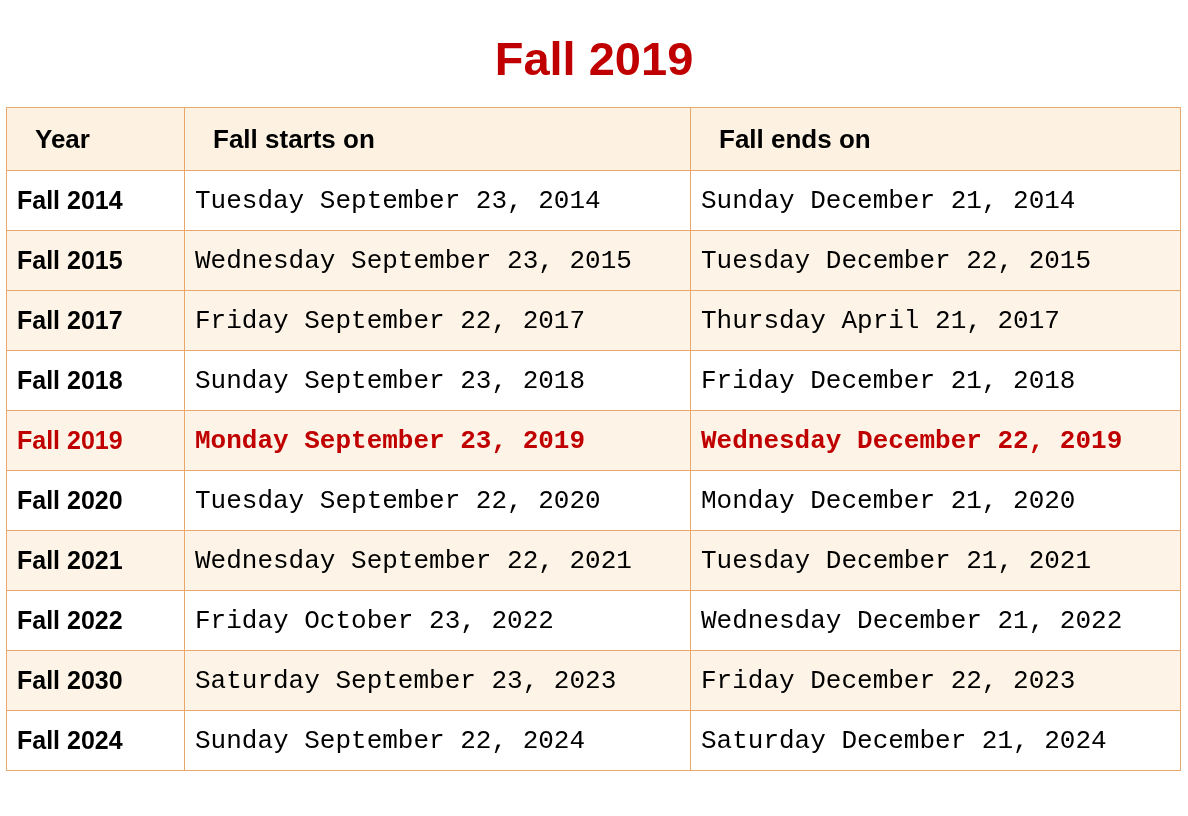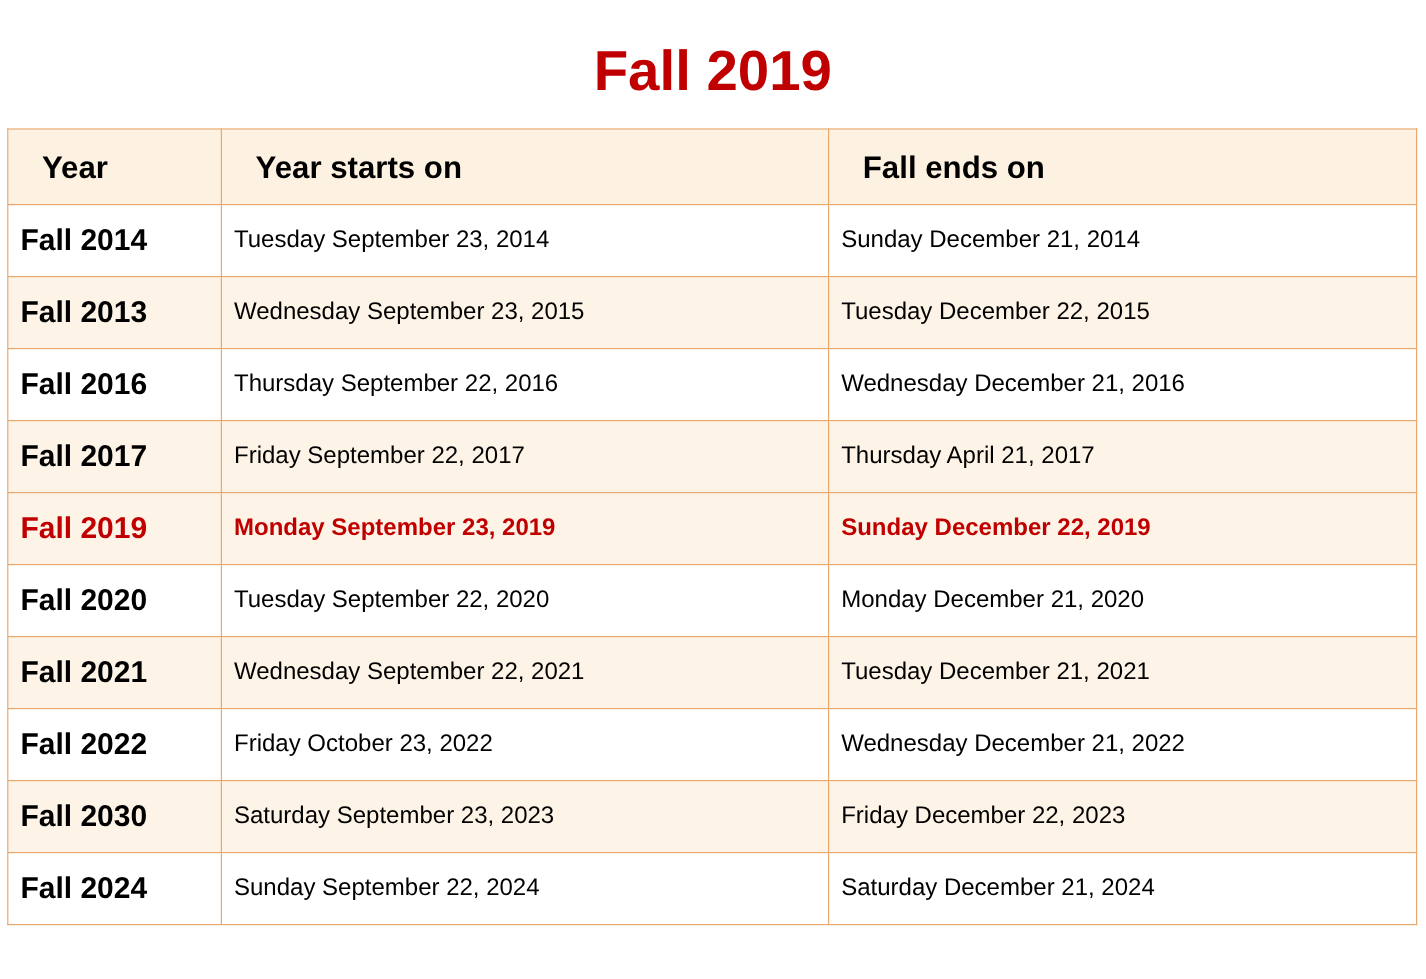--- a/index.html
+++ b/index.html
@@ -70,23 +70,24 @@
   }
   table.cal tbody tr.odd  td { background: #ffffff; margin-top: 25px; }
   table.cal tbody tr.even td { background: #fdf4e7; }
 
   table.cal tbody td.year {
     font-size: 25px;
     font-weight: bold;
     color: #000000;
   }
   table.cal tbody td.date {
-    font-size: 20px;
+    font-size: 26px;
     font-weight: normal;
     color: #000000;
+    font-family: Liberation Mono, monospace;
   }
 
   
   table.cal tbody tr.highlight td {
     background: #fdf4e7;
     color: #c00000;
     font-weight: bold;
   }
   table.cal tbody tr.highlight td.year,
   table.cal tbody tr.highlight td.date {
@@ -104,49 +105,49 @@
   <div class="table-wrap">
     <table class="cal">
       <colgroup>
         <col class="c-year">
         <col class="c-start">
         <col class="c-end">
       </colgroup>
       <thead>
         <tr>
           <th>Year</th>
-          <th>Year starts on</th>
+          <th>Fall starts on</th>
           <th>Fall ends on</th>
         </tr>
       </thead>
       <tbody id="cal-body">
           <tr class="odd">
             <td class="year">Fall 2014</td>
             <td class="date">Tuesday September 23, 2014</td>
             <td class="date">Sunday December 21, 2014</td>
           </tr>
           <tr class="even">
-            <td class="year">Fall 2013</td>
+            <td class="year">Fall 2015</td>
             <td class="date">Wednesday September 23, 2015</td>
             <td class="date">Tuesday December 22, 2015</td>
-          </tr>
-          <tr class="odd">
-            <td class="year">Fall 2016</td>
-            <td class="date">Thursday September 22, 2016</td>
-            <td class="date">Wednesday December 21, 2016</td>
           </tr>
           <tr class="even">
             <td class="year">Fall 2017</td>
             <td class="date">Friday September 22, 2017</td>
             <td class="date">Thursday April 21, 2017</td>
           </tr>
+          <tr class="odd">
+            <td class="year">Fall 2018</td>
+            <td class="date">Sunday September 23, 2018</td>
+            <td class="date">Friday December 21, 2018</td>
+          </tr>
           <tr class="even highlight">
             <td class="year">Fall 2019</td>
             <td class="date">Monday September 23, 2019</td>
-            <td class="date">Sunday December 22, 2019</td>
+            <td class="date">Wednesday December 22, 2019</td>
           </tr>
           <tr class="odd">
             <td class="year">Fall 2020</td>
             <td class="date">Tuesday September 22, 2020</td>
             <td class="date">Monday December 21, 2020</td>
           </tr>
           <tr class="even">
             <td class="year">Fall 2021</td>
             <td class="date">Wednesday September 22, 2021</td>
             <td class="date">Tuesday December 21, 2021</td>

